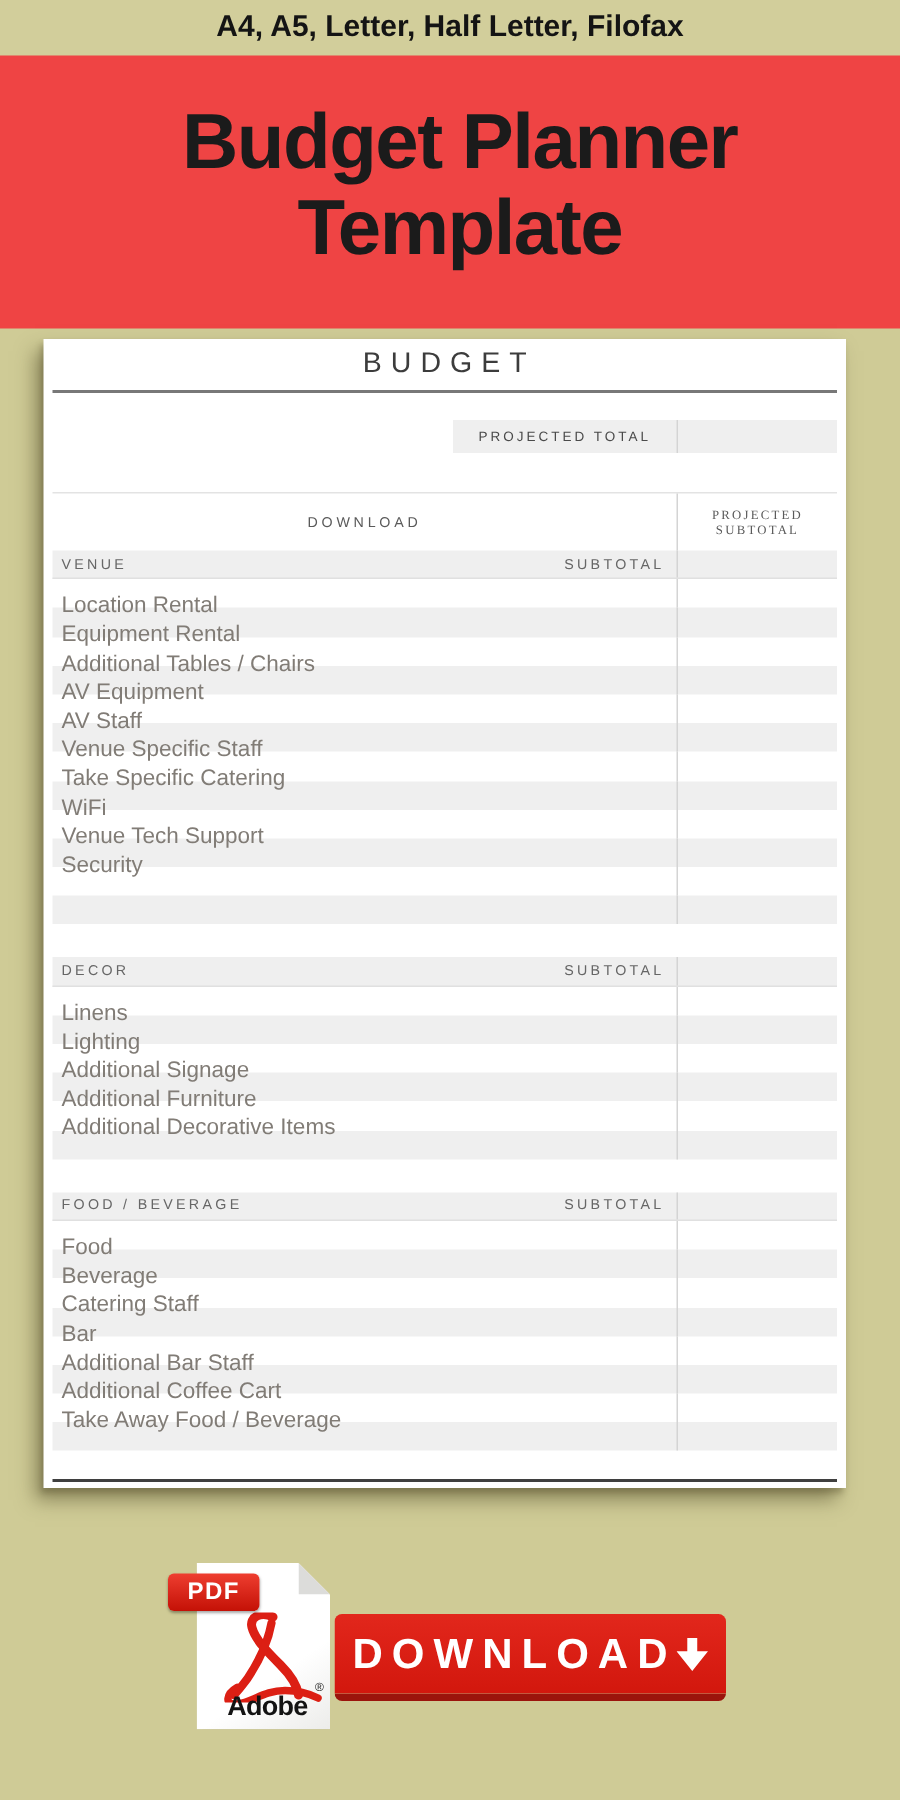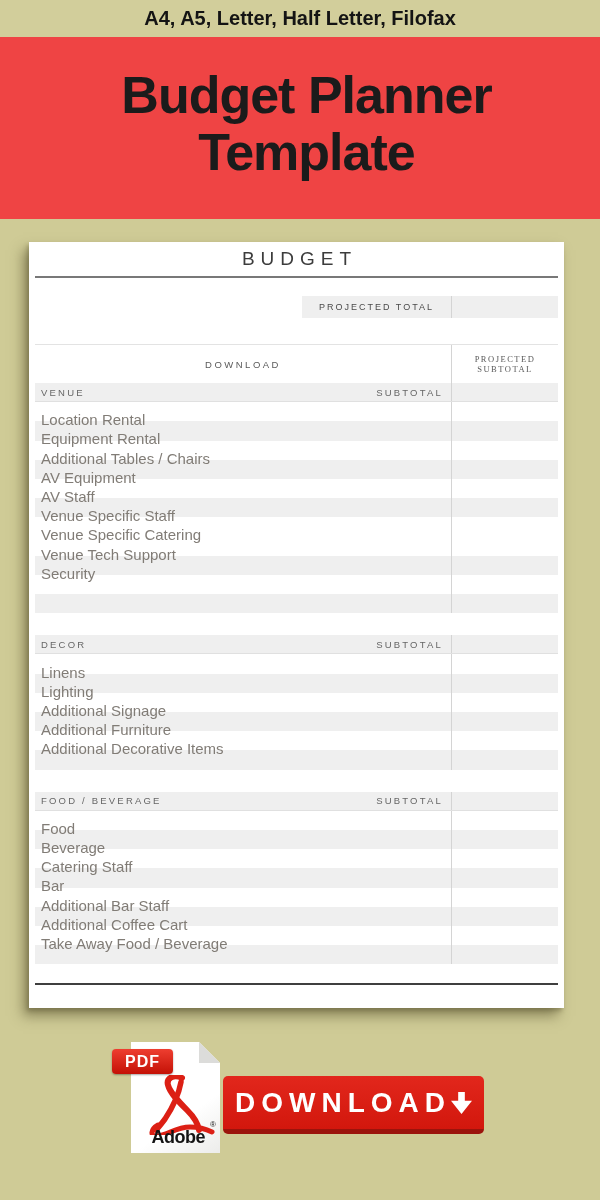--- a/index.html
+++ b/index.html
@@ -21,21 +21,21 @@
   
   .hero { height:182px; background:#ef4444; text-align:center;padding-left:13px; }
   .hero h1 {
     padding-top:30px; font-size:52px; line-height:57px;
     font-weight:bold; color:#1b1b1b; letter-spacing:-1px;
   }
   .hero h1 span { display:block; }
 
   
   .doc {
-    position:absolute; left:29px; top:242px; width:535px; height:766px;
+    position:absolute; left:29px; top:226px; width:535px; height:766px;
     background:#ffffff; padding:0 6px;
     box-shadow:-6px 8px 12px rgba(75,70,35,.5), -2px 3px 4px rgba(75,70,35,.3);
   }
   .doc-title {
     height:34px; display:flex; align-items:center; justify-content:center;
     font-size:19px; letter-spacing:6px; color:#3c3c3c; padding-left:6px;
   }
   .doc-rule { height:2px; background:#787878; }
 
   .pt-row { display:flex; margin-top:18px; height:22px; }
@@ -168,21 +168,25 @@
         </div>
         <div class="row">
           <span class="row-label">AV Staff</span>
           <span class="row-value"></span>
         </div>
         <div class="row alt">
           <span class="row-label">Venue Specific Staff</span>
           <span class="row-value"></span>
         </div>
         <div class="row">
-          <span class="row-label">Venue Specific Catering</span>
+          <span class="row-label">Take Specific Catering</span>
+          <span class="row-value"></span>
+        </div>
+        <div class="row alt">
+          <span class="row-label">WiFi</span>
           <span class="row-value"></span>
         </div>
         <div class="row">
           <span class="row-label">Venue Tech Support</span>
           <span class="row-value"></span>
         </div>
         <div class="row alt">
           <span class="row-label">Security</span>
           <span class="row-value"></span>
         </div>

